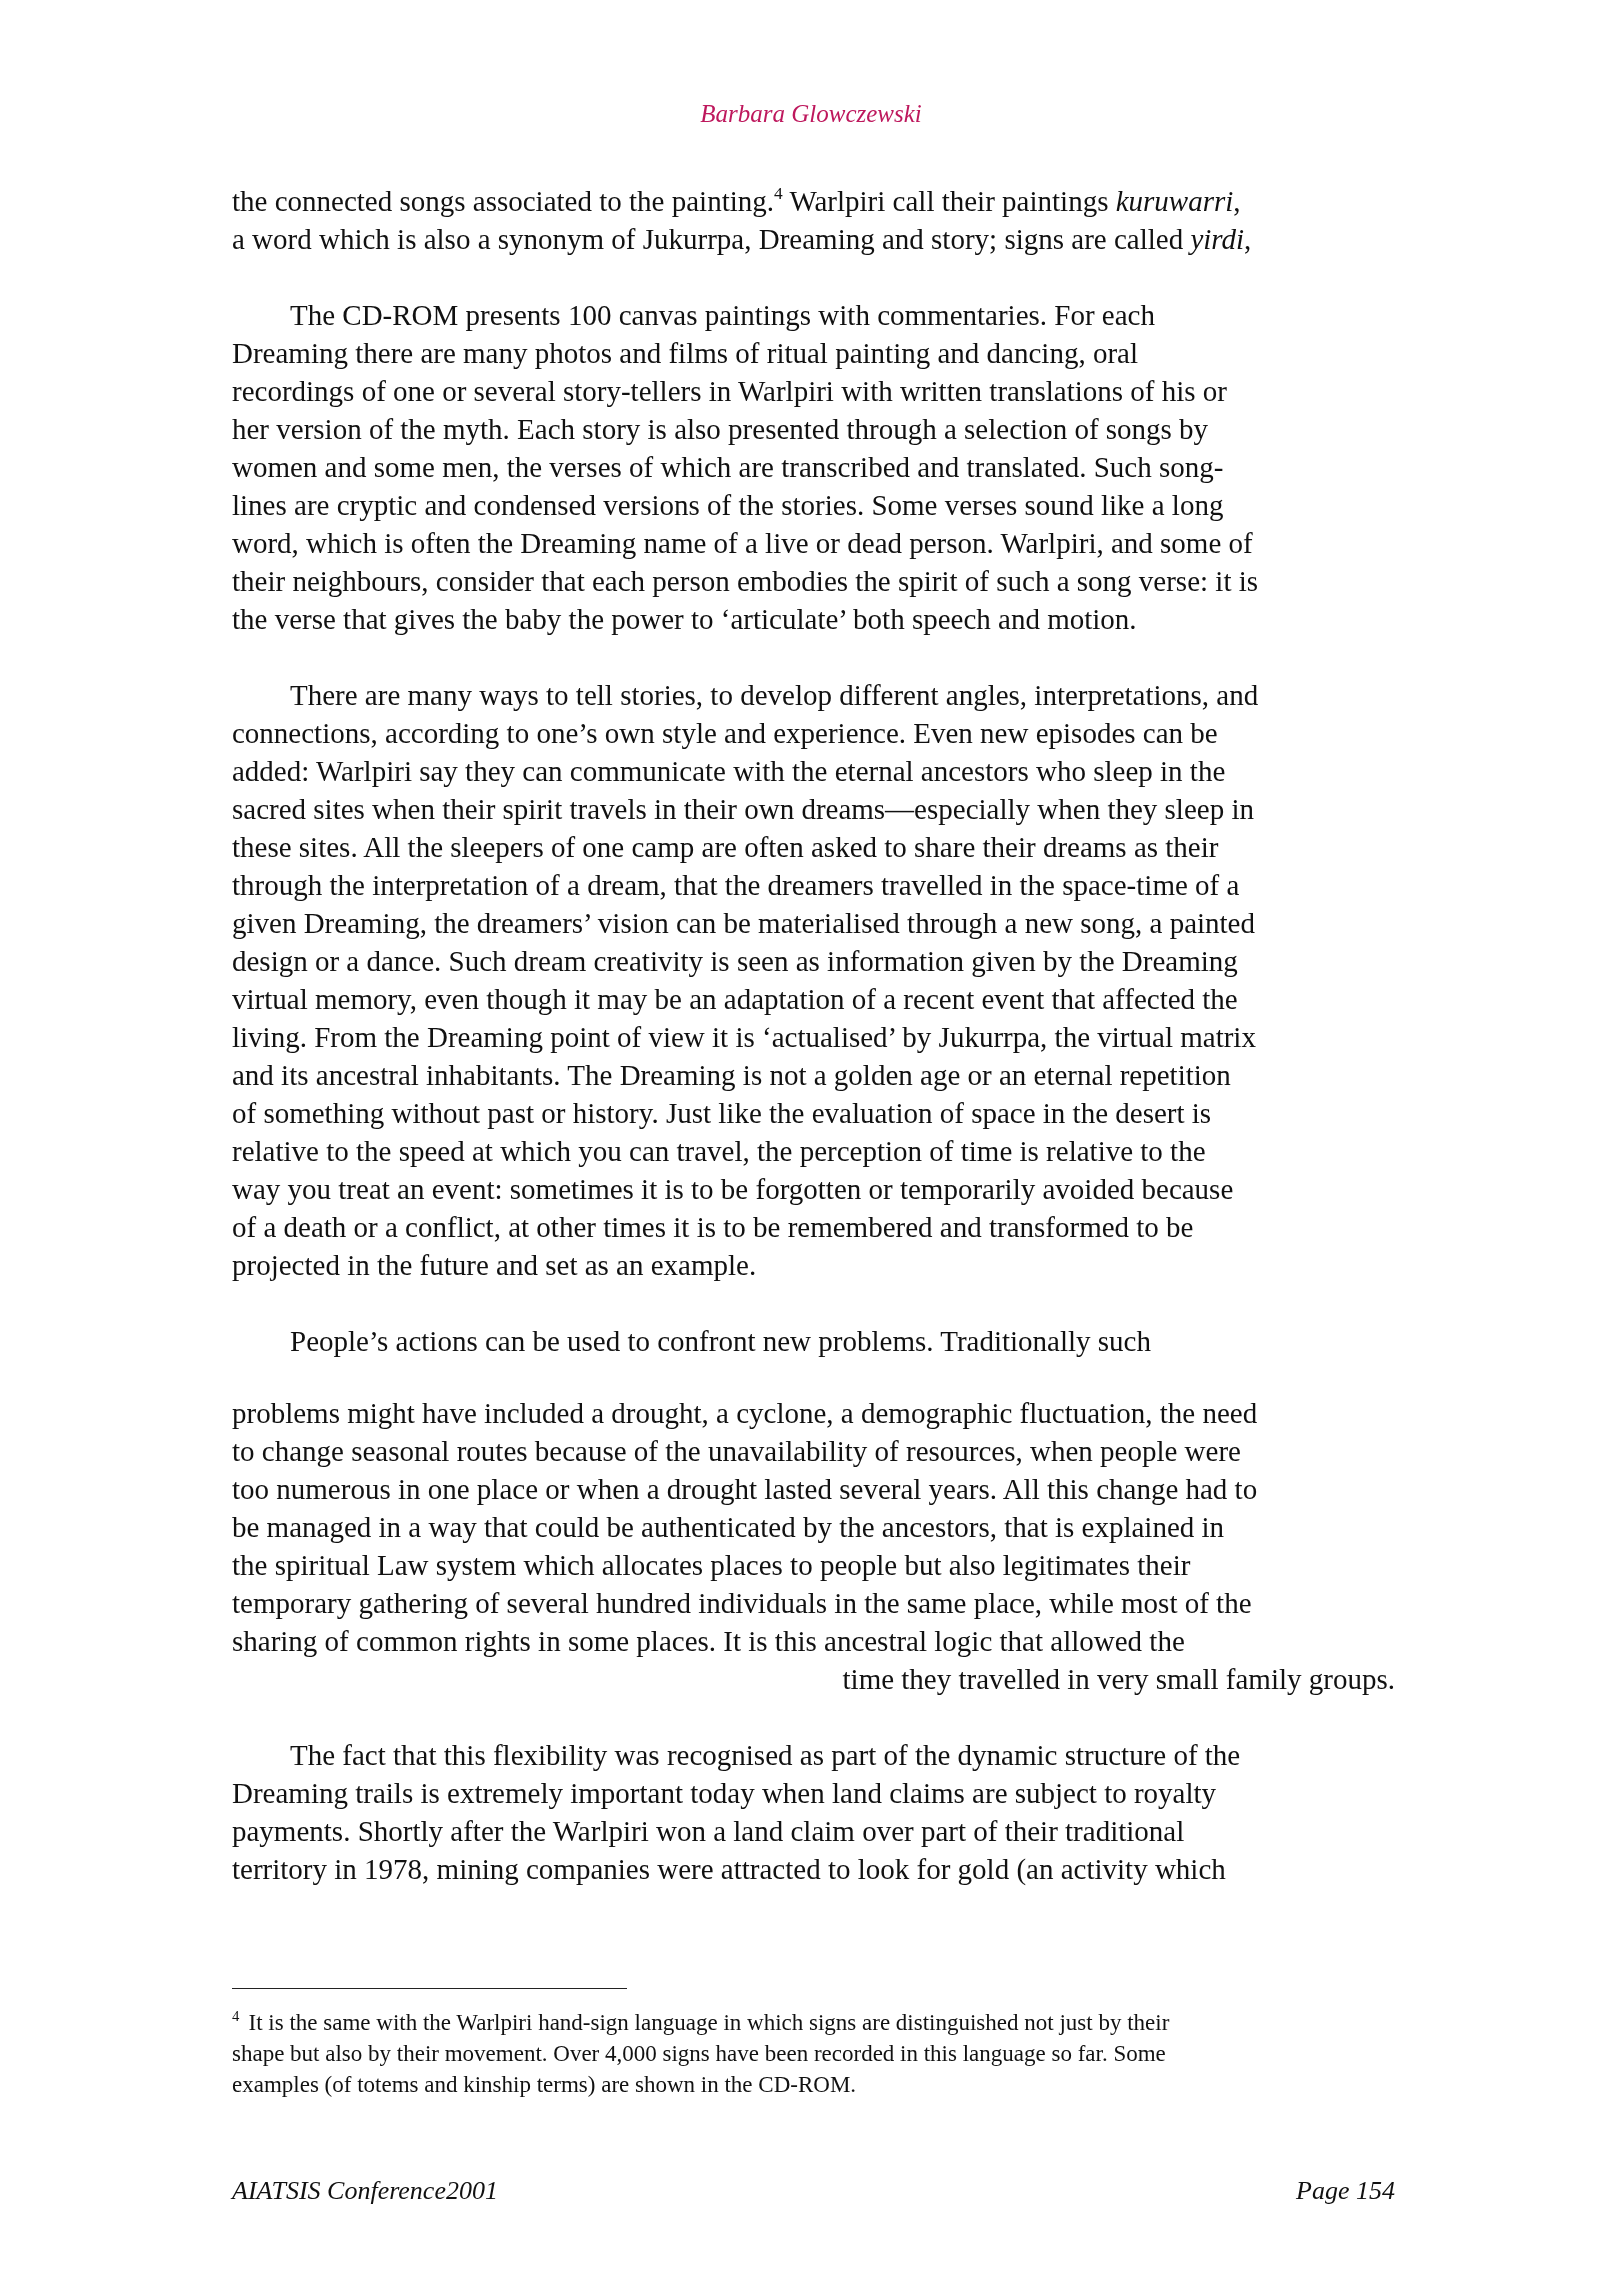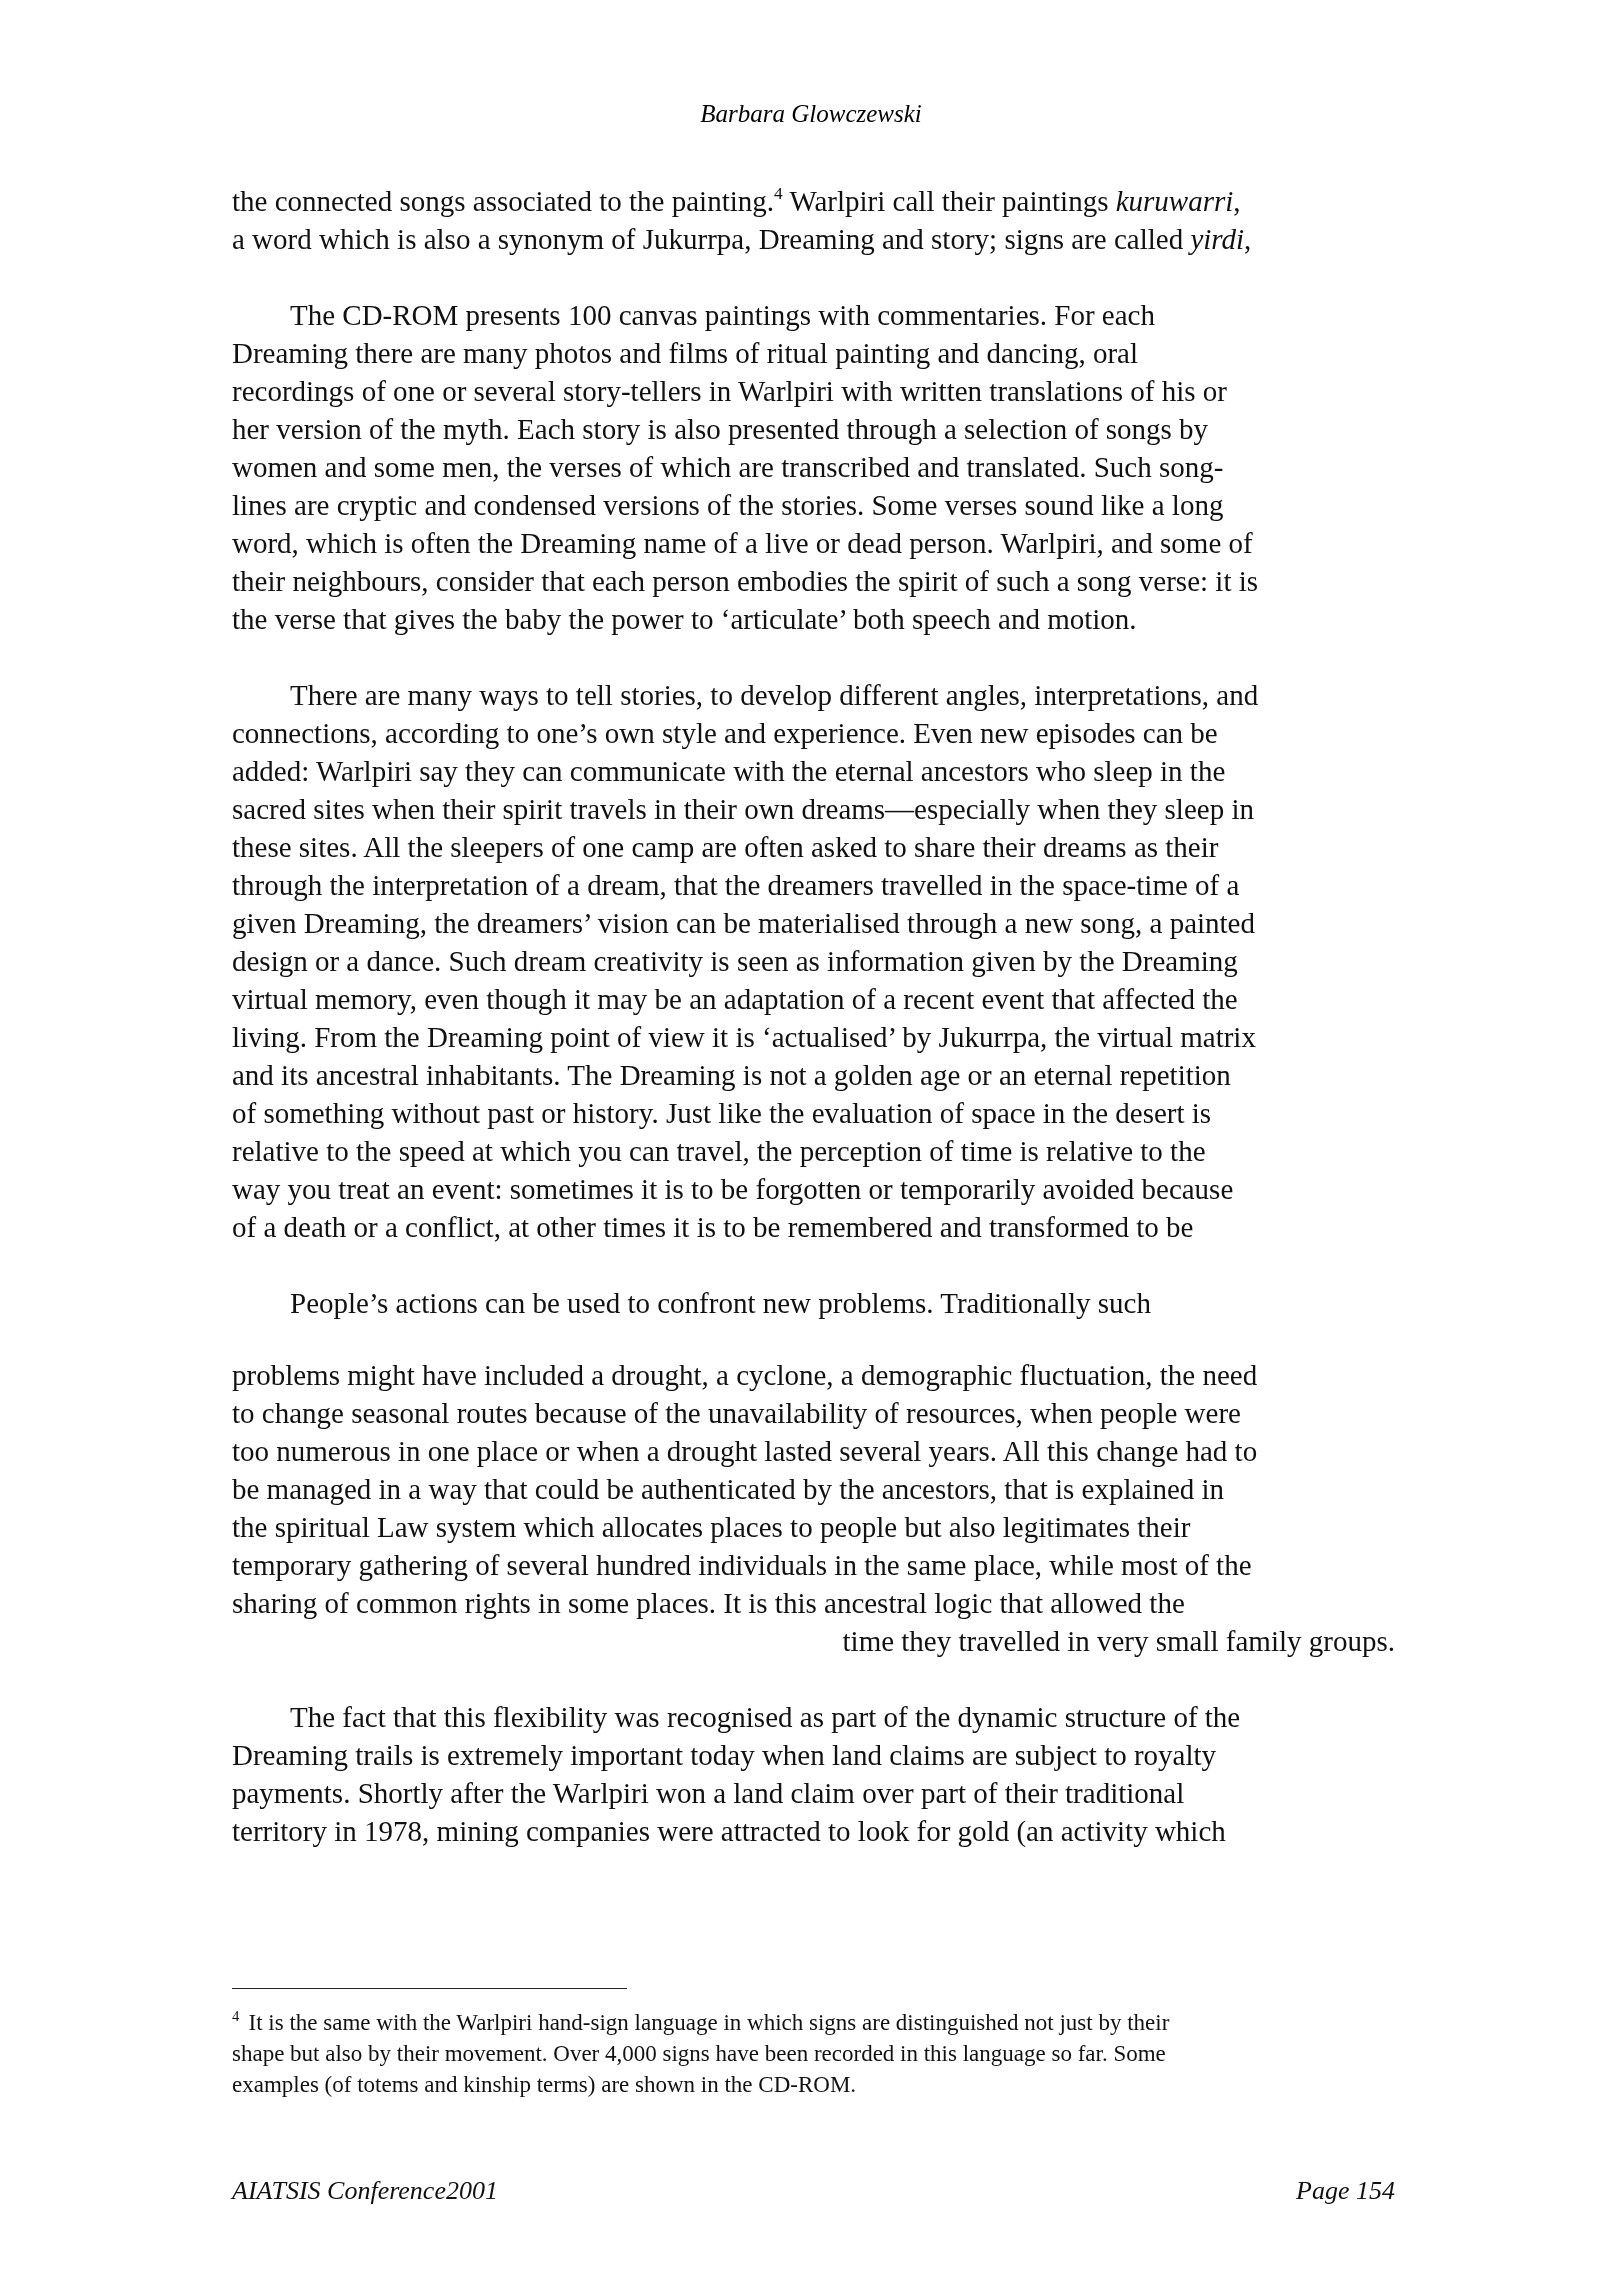--- a/index.html
+++ b/index.html
@@ -23,21 +23,21 @@
     }
     .running-head {
       position: absolute;
       top: 99px;
       left: 0;
       width: 100%;
       text-align: center;
       font-style: italic;
       font-size: 25px;
       line-height: 29px;
-      color: #000000;
+      color: #be185d;
     }
     .body-text {
       position: absolute;
       left: 232px;
       top: 182px;
       width: 1163px;
       font-size: 29px;
       line-height: 38px;
     }
     .para {
@@ -118,20 +118,21 @@
         <span class="line" style="text-indent: 0px;"><span>through the interpretation of a dream, that the dreamers travelled in the space-time of a</span></span>
         <span class="line" style="text-indent: 0px;"><span>given Dreaming, the dreamers’ vision can be materialised through a new song, a painted</span></span>
         <span class="line" style="text-indent: 0px;"><span>design or a dance. Such dream creativity is seen as information given by the Dreaming</span></span>
         <span class="line" style="text-indent: 0px;"><span>virtual memory, even though it may be an adaptation of a recent event that affected the</span></span>
         <span class="line" style="text-indent: 0px;"><span>living. From the Dreaming point of view it is ‘actualised’ by Jukurrpa, the virtual matrix</span></span>
         <span class="line" style="text-indent: 0px;"><span>and its ancestral inhabitants. The Dreaming is not a golden age or an eternal repetition</span></span>
         <span class="line" style="text-indent: 0px;"><span>of something without past or history. Just like the evaluation of space in the desert is</span></span>
         <span class="line" style="text-indent: 0px;"><span>relative to the speed at which you can travel, the perception of time is relative to the</span></span>
         <span class="line" style="text-indent: 0px;"><span>way you treat an event: sometimes it is to be forgotten or temporarily avoided because</span></span>
         <span class="line" style="text-indent: 0px;"><span>of a death or a conflict, at other times it is to be remembered and transformed to be</span></span>
+        <span class="line" style="text-indent: 0px;"><span>projected in the future and set as an example.</span></span>
       </div>
       <div class="para indent" style="white-space: normal;">
         <span class="line"><span>People’s actions can be used to confront new problems. Traditionally such</span></span>
         <span class="line" style="text-indent: 0px; margin-top: 34px;"><span>problems might have included a drought, a cyclone, a demographic fluctuation, the need</span></span>
         <span class="line" style="text-indent: 0px;"><span>to change seasonal routes because of the unavailability of resources, when people were</span></span>
         <span class="line" style="text-indent: 0px;"><span>too numerous in one place or when a drought lasted several years. All this change had to</span></span>
         <span class="line" style="text-indent: 0px;"><span>be managed in a way that could be authenticated by the ancestors, that is explained in</span></span>
         <span class="line" style="text-indent: 0px;"><span>the spiritual Law system which allocates places to people but also legitimates their</span></span>
         <span class="line" style="text-indent: 0px;"><span>temporary gathering of several hundred individuals in the same place, while most of the</span></span>
         <span class="line" style="text-indent: 0px;"><span>sharing of common rights in some places. It is this ancestral logic that allowed the</span></span>

